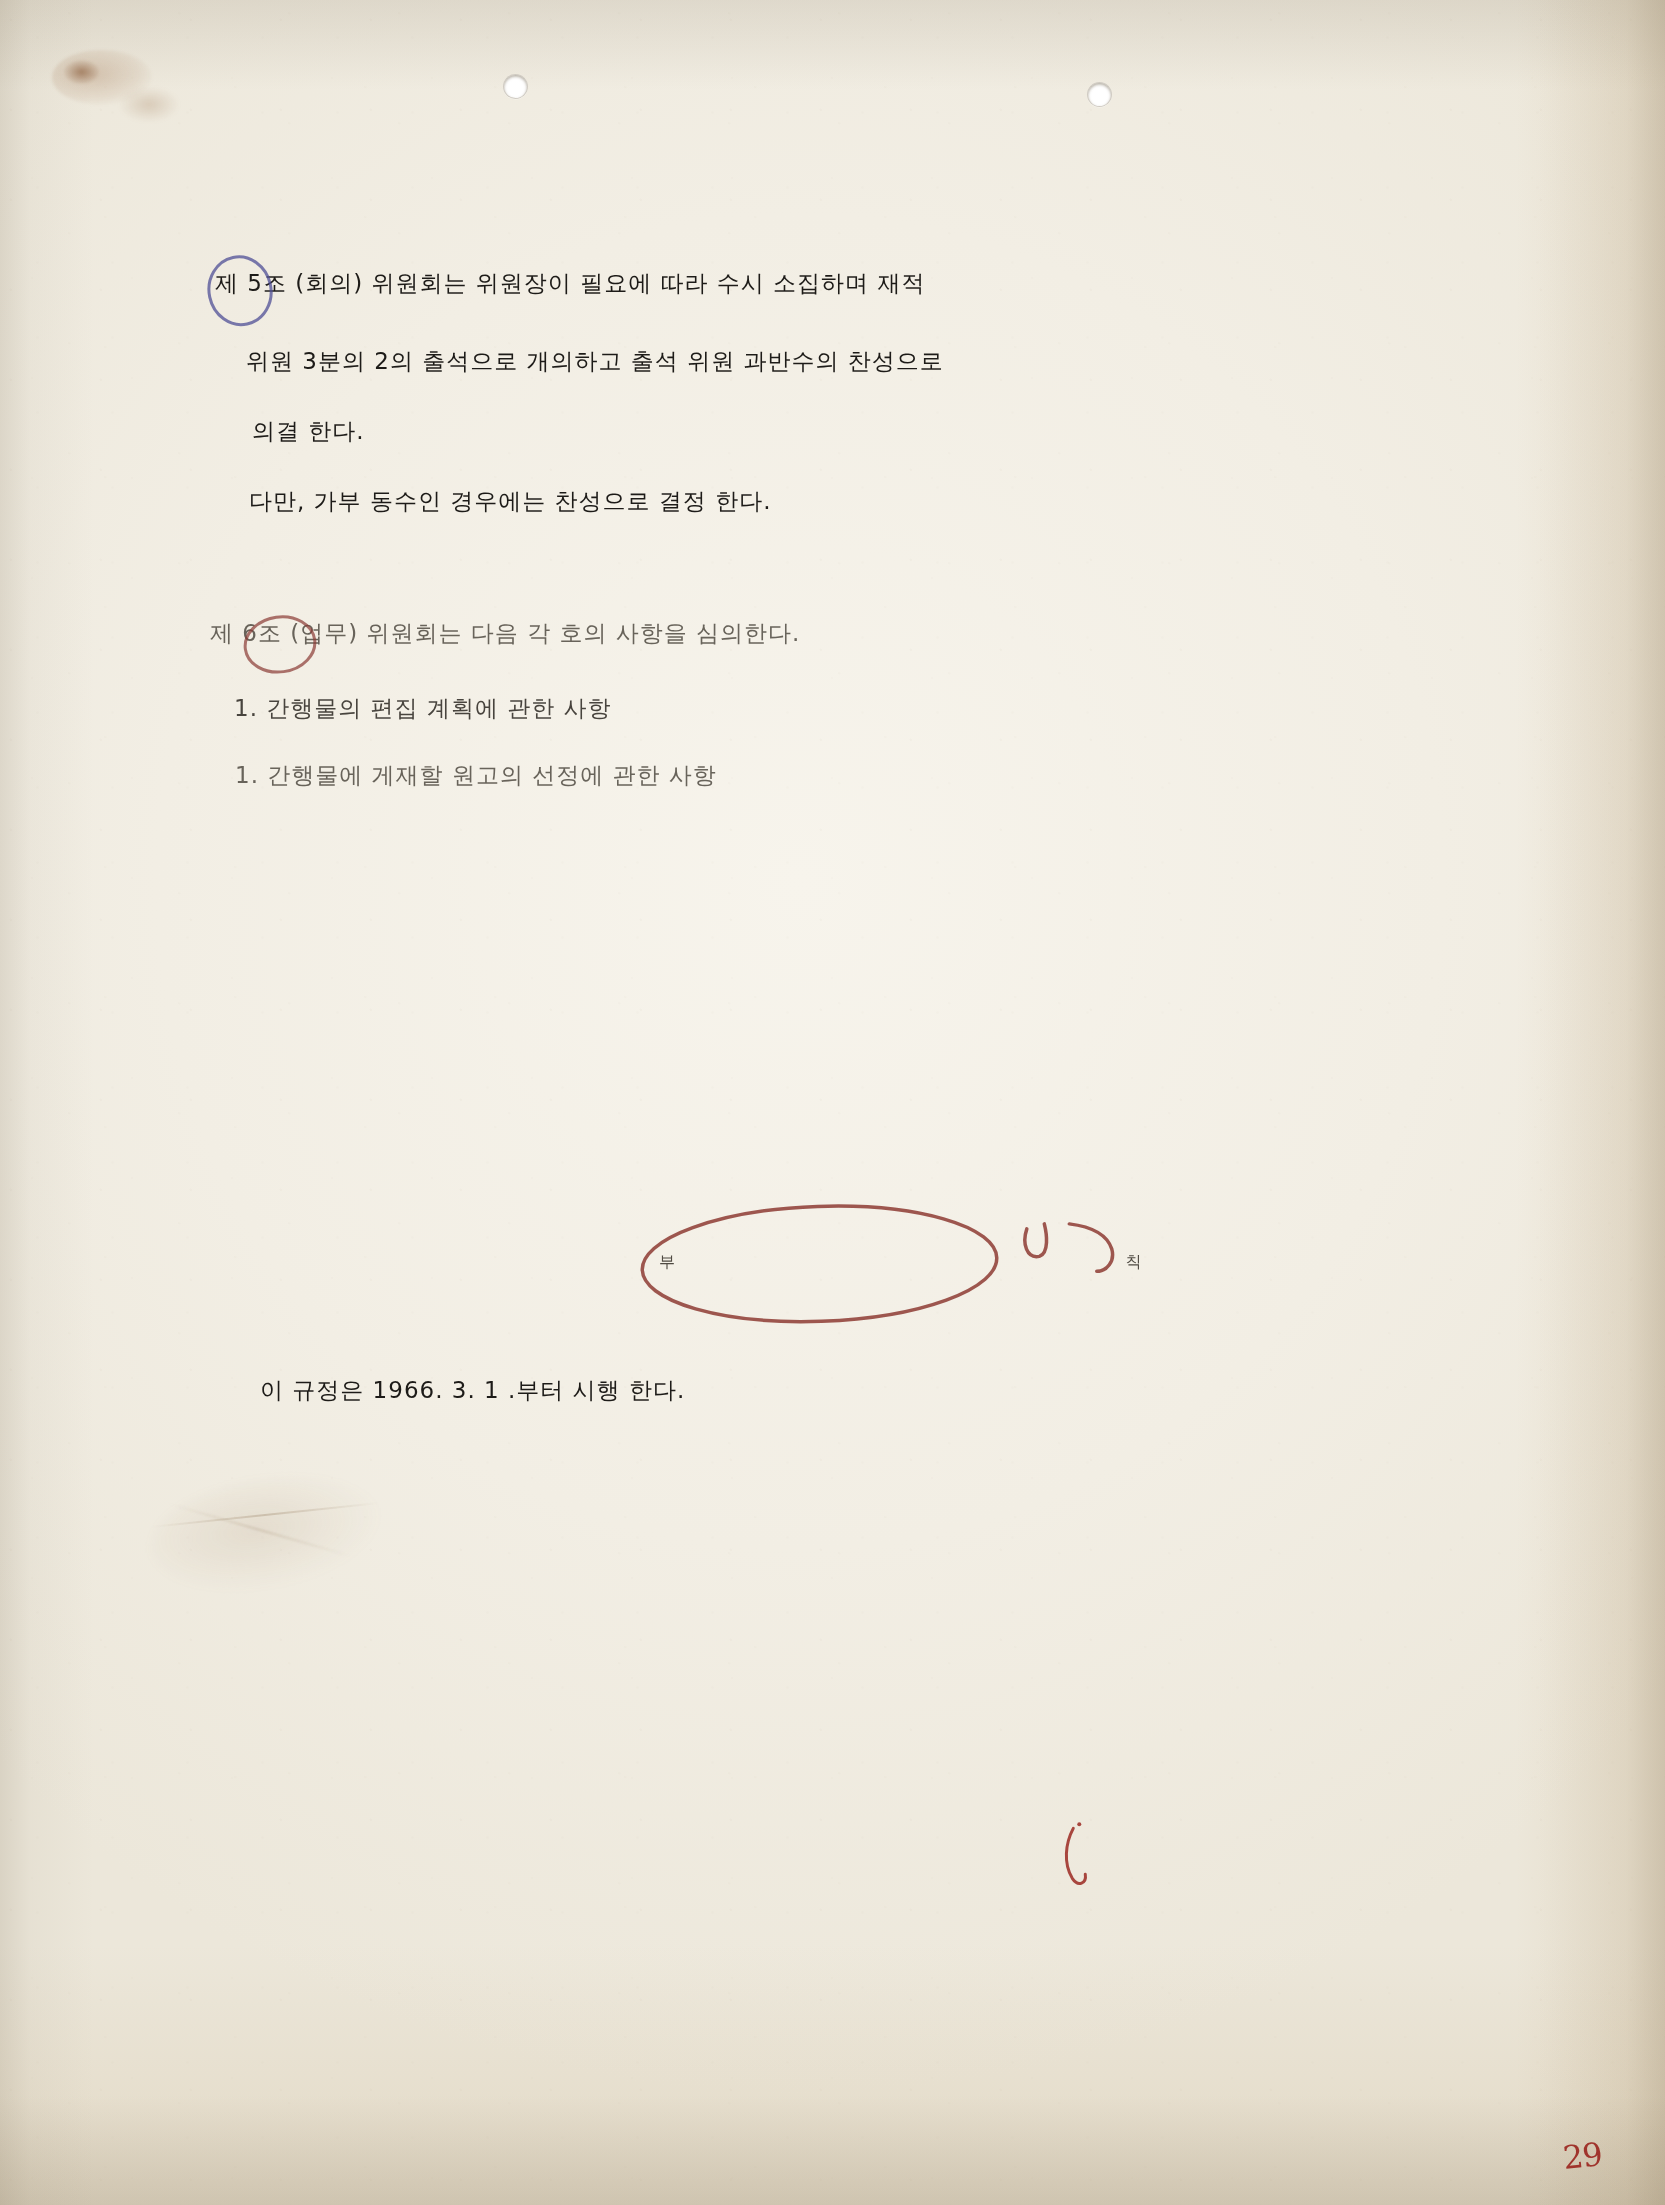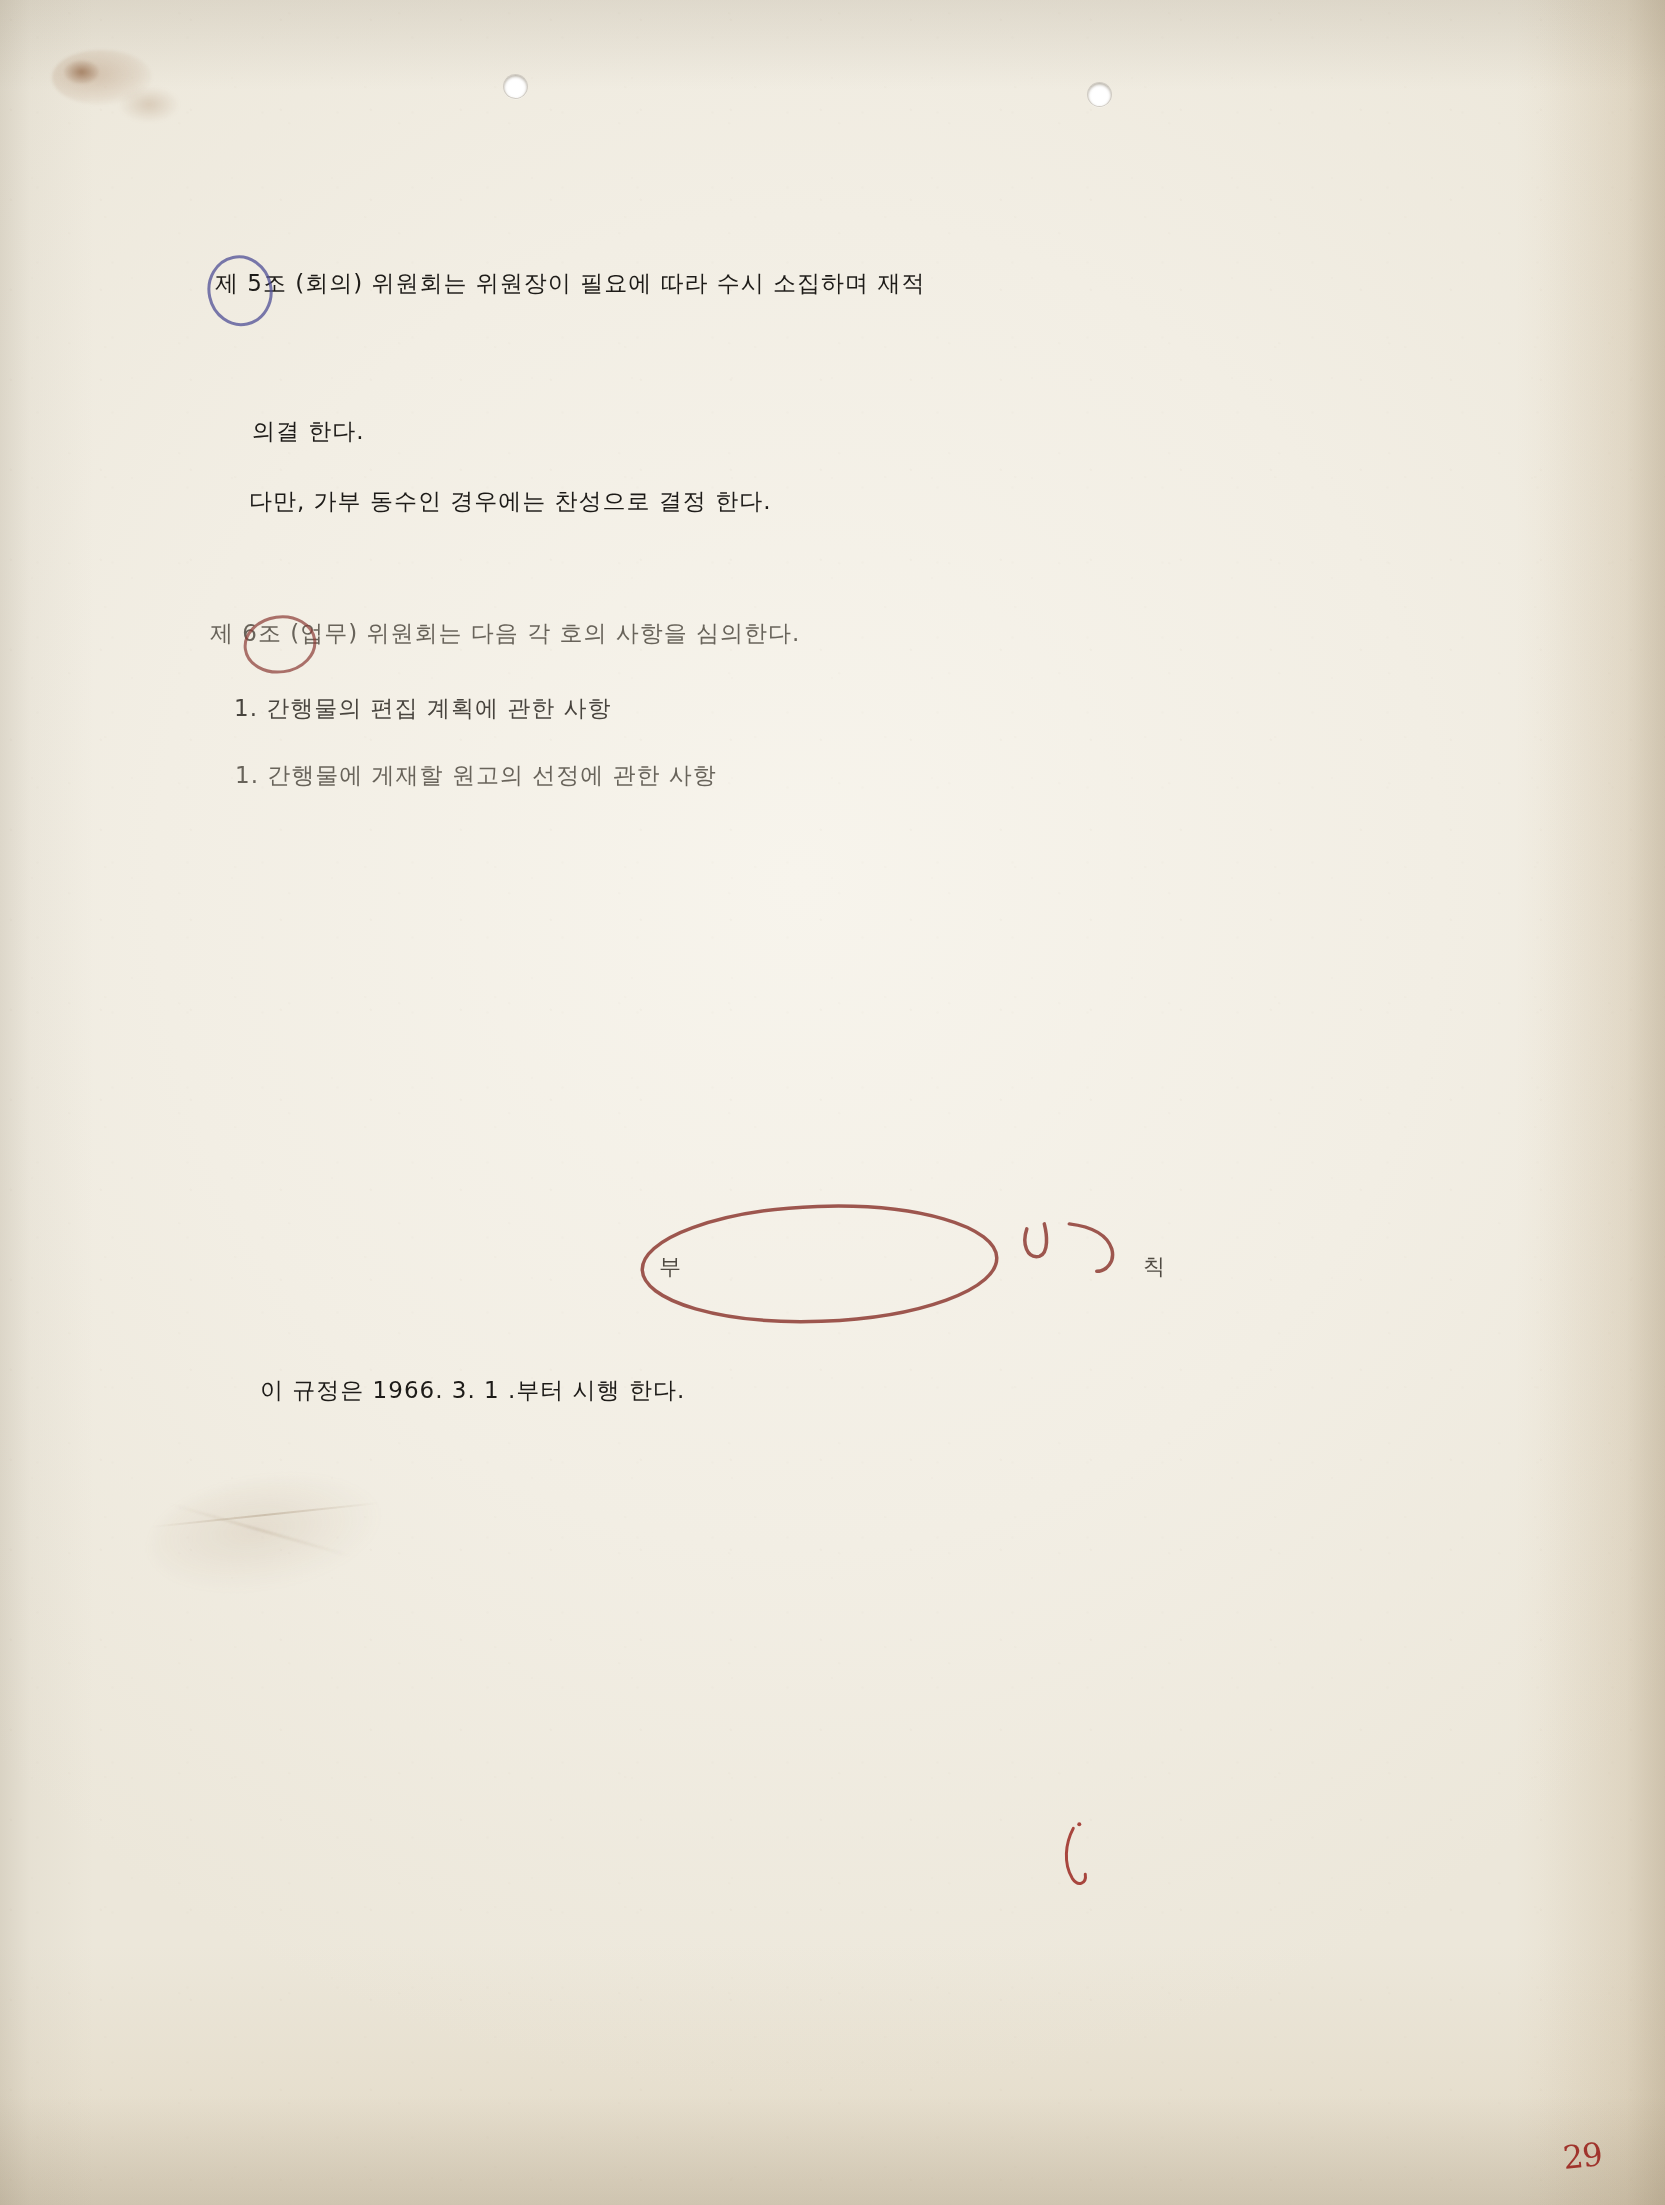--- a/index.html
+++ b/index.html
@@ -166,28 +166,29 @@
   <div class="stain stain-tl-2"></div>
   <div class="stain stain-tl-3"></div>
   <div class="stain stain-bl"></div>
   <div class="fold-line"></div>
   <div class="fold-line2"></div>
 
   <div class="punch" style="left:503px; top:74px;"></div>
   <div class="punch" style="left:1087px; top:82px;"></div>
 
   <div class="typed t-main" style="left:215px; top:272px;">제 5조 (회의) 위원회는 위원장이 필요에 따라 수시 소집하며 재적</div>
+  <div class="typed t-main" style="left:246px; top:350px;">위원 3분의 2의 출석으로 개의하고 출석 위원 과반수의 찬성으로</div>
   <div class="typed t-main" style="left:252px; top:420px;">의결 한다.</div>
   <div class="typed t-main" style="left:249px; top:490px;">다만, 가부 동수인 경우에는 찬성으로 결정 한다.</div>
 
   <div class="typed t-main faded-2" style="left:210px; top:622px;">제 6조 (업무) 위원회는 다음 각 호의 사항을 심의한다.</div>
   <div class="typed t-main faded-1" style="left:234px; top:697px;text-align:right;">1. 간행물의 편집 계획에 관한 사항</div>
   <div class="typed t-main faded-2" style="left:235px; top:764px;">1. 간행물에 게재할 원고의 선정에 관한 사항</div>
 
-  <div class="typed" style="left:659px; top:1252px; font-size:22px; color:#4f4a42; letter-spacing:60px;">부      칙</div>
+  <div class="typed" style="left:659px; top:1252px; font-size:16px; color:#4f4a42; letter-spacing:60px;">부      칙</div>
 
   <div class="typed t-main" style="left:260px; top:1379px;">이 규정은 1966. 3. 1 .부터 시행 한다.</div>
 
   <svg class="ink-annot" width="1666" height="2205" viewBox="0 0 3334 4414" style="left:0; top:0;">
 
     <ellipse cx="480" cy="582" rx="62" ry="68" fill="none" stroke="#4f4f96" stroke-width="6" opacity="0.75" transform="rotate(-12 480 582)"></ellipse>
 
     <ellipse cx="560" cy="1290" rx="70" ry="55" fill="none" stroke="#8a3b34" stroke-width="6" opacity="0.7" transform="rotate(-8 560 1290)"></ellipse>
 
     <ellipse cx="1640" cy="2530" rx="355" ry="115" fill="none" stroke="#8d3b33" stroke-width="7" opacity="0.85" transform="rotate(-2 1640 2530)"></ellipse>

